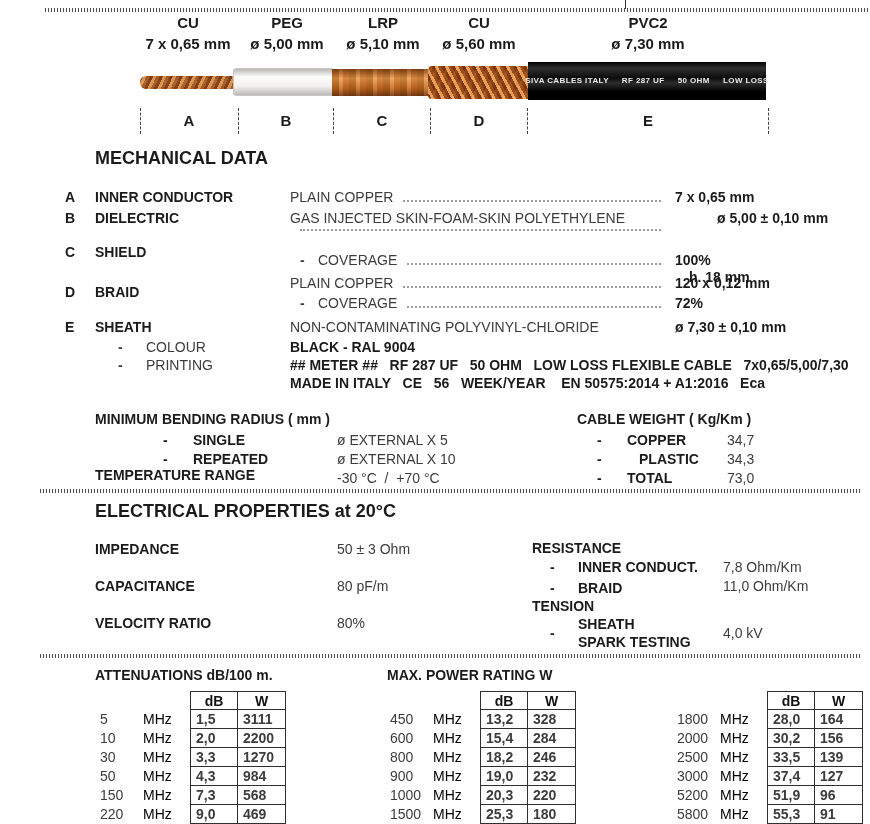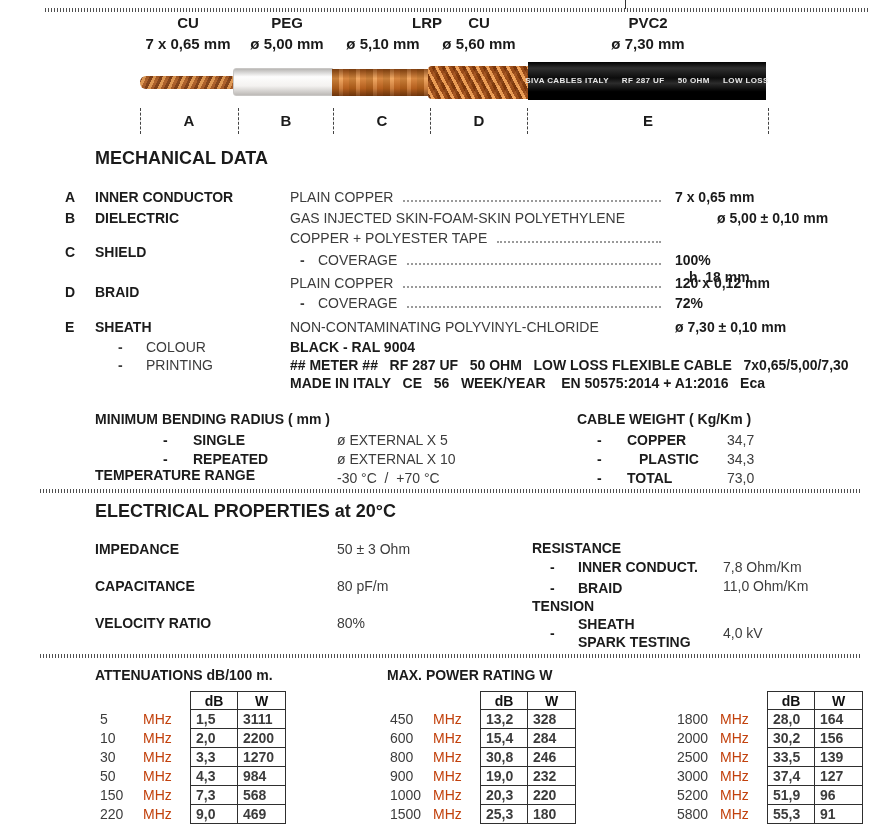--- a/index.html
+++ b/index.html
@@ -51,37 +51,37 @@
     display:flex;align-items:center;justify-content:center;
     color:#e8e8e8;font-size:8px;font-weight:bold;letter-spacing:.4px;
   }
   
   .dflex{position:absolute;display:flex;align-items:flex-end;}
   .leader{flex:1;border-bottom:2px dotted #9a9a9a;margin:0 6px 4px 10px;}
   
   .ftable{position:absolute;top:691px;width:200px;}
   .frow{display:flex;height:19px;line-height:19px;}
   .fq{width:48px;padding-left:5px;color:#3c3c3c;box-sizing:border-box;}
-  .fu{width:47px;color:#c2410c;}
+  .fu{width:47px;color:#000000;}
   .fc{width:48px;height:19px;border:1px solid #2f2f2f;padding-left:5px;color:#3c3c3c;box-sizing:border-box;}
   .fc:last-child{border-left:none;}
   .fh{font-weight:bold;text-align:center;padding-left:0;color:#111;}
   [data-table] .fc{border-top:none;font-weight:bold;}
 </style>
 </head>
 <body>
 
 <div>
 
   <div class="dotline" style="left:45px;top:8px;width:825px;"></div>
   <div class="tick" style="left:625px;top:0;"></div>
 
   <div class="abs ctr dlab" style="left:188px;top:14px;">CU</div>
   <div class="abs ctr dlab" style="left:287px;top:14px;">PEG</div>
-  <div class="abs ctr dlab" style="left:383px;top:14px;margin-left:44px;">LRP</div>
+  <div class="abs ctr dlab" style="left:383px;top:14px;">LRP</div>
   <div class="abs ctr dlab" style="left:479px;top:14px;">CU</div>
   <div class="abs ctr dlab" style="left:648px;top:14px;">PVC2</div>
 
   <div class="abs ctr dlab" style="left:188px;top:35px;">7 x 0,65 mm</div>
   <div class="abs ctr dlab" style="left:287px;top:35px;">ø 5,00 mm</div>
   <div class="abs ctr dlab" style="left:383px;top:35px;">ø 5,10 mm</div>
   <div class="abs ctr dlab" style="left:479px;top:35px;">ø 5,60 mm</div>
   <div class="abs ctr dlab" style="left:648px;top:35px;">ø 7,30 mm</div>
 
   <div class="seg seg-a" style="left:140px;top:76px;width:98px;height:13px;"></div>
@@ -116,21 +116,20 @@
   <div class="abs b" style="left:95px;top:243px;text-align:right;">SHIELD</div>
   <div class="abs b" style="left:95px;top:283px;">BRAID</div>
   <div class="abs b" style="left:95px;top:318px;">SHEATH</div>
 
   <div class="dflex" style="left:290px;top:188px;width:377px;">
     <span class="desc">PLAIN COPPER</span>
     <div class="leader"></div>
   </div>
   <div class="abs desc" style="left:290px;top:209px;">GAS INJECTED SKIN-FOAM-SKIN POLYETHYLENE</div>
   <div class="dflex" style="left:290px;top:229px;width:377px;">
-    <span class="desc">COPPER + POLYESTER TAPE</span>
     <div class="leader"></div>
   </div>
   <div class="abs desc b" style="left:300px;top:251px;">-</div>
   <div class="dflex" style="left:318px;top:251px;width:349px;">
     <span class="desc">COVERAGE</span>
     <div class="leader"></div>
   </div>
   <div class="dflex" style="left:290px;top:274px;width:377px;">
     <span class="desc">PLAIN COPPER</span>
     <div class="leader"></div>
@@ -270,21 +269,21 @@
         </div>
         <div class="frow">
           <div class="fq">600</div>
           <div class="fu">MHz</div>
           <div class="fc">15,4</div>
           <div class="fc">284</div>
         </div>
         <div class="frow">
           <div class="fq">800</div>
           <div class="fu">MHz</div>
-          <div class="fc">30,8</div>
+          <div class="fc">18,2</div>
           <div class="fc">246</div>
         </div>
         <div class="frow">
           <div class="fq">900</div>
           <div class="fu">MHz</div>
           <div class="fc">19,0</div>
           <div class="fc">232</div>
         </div>
         <div class="frow">
           <div class="fq">1000</div>

